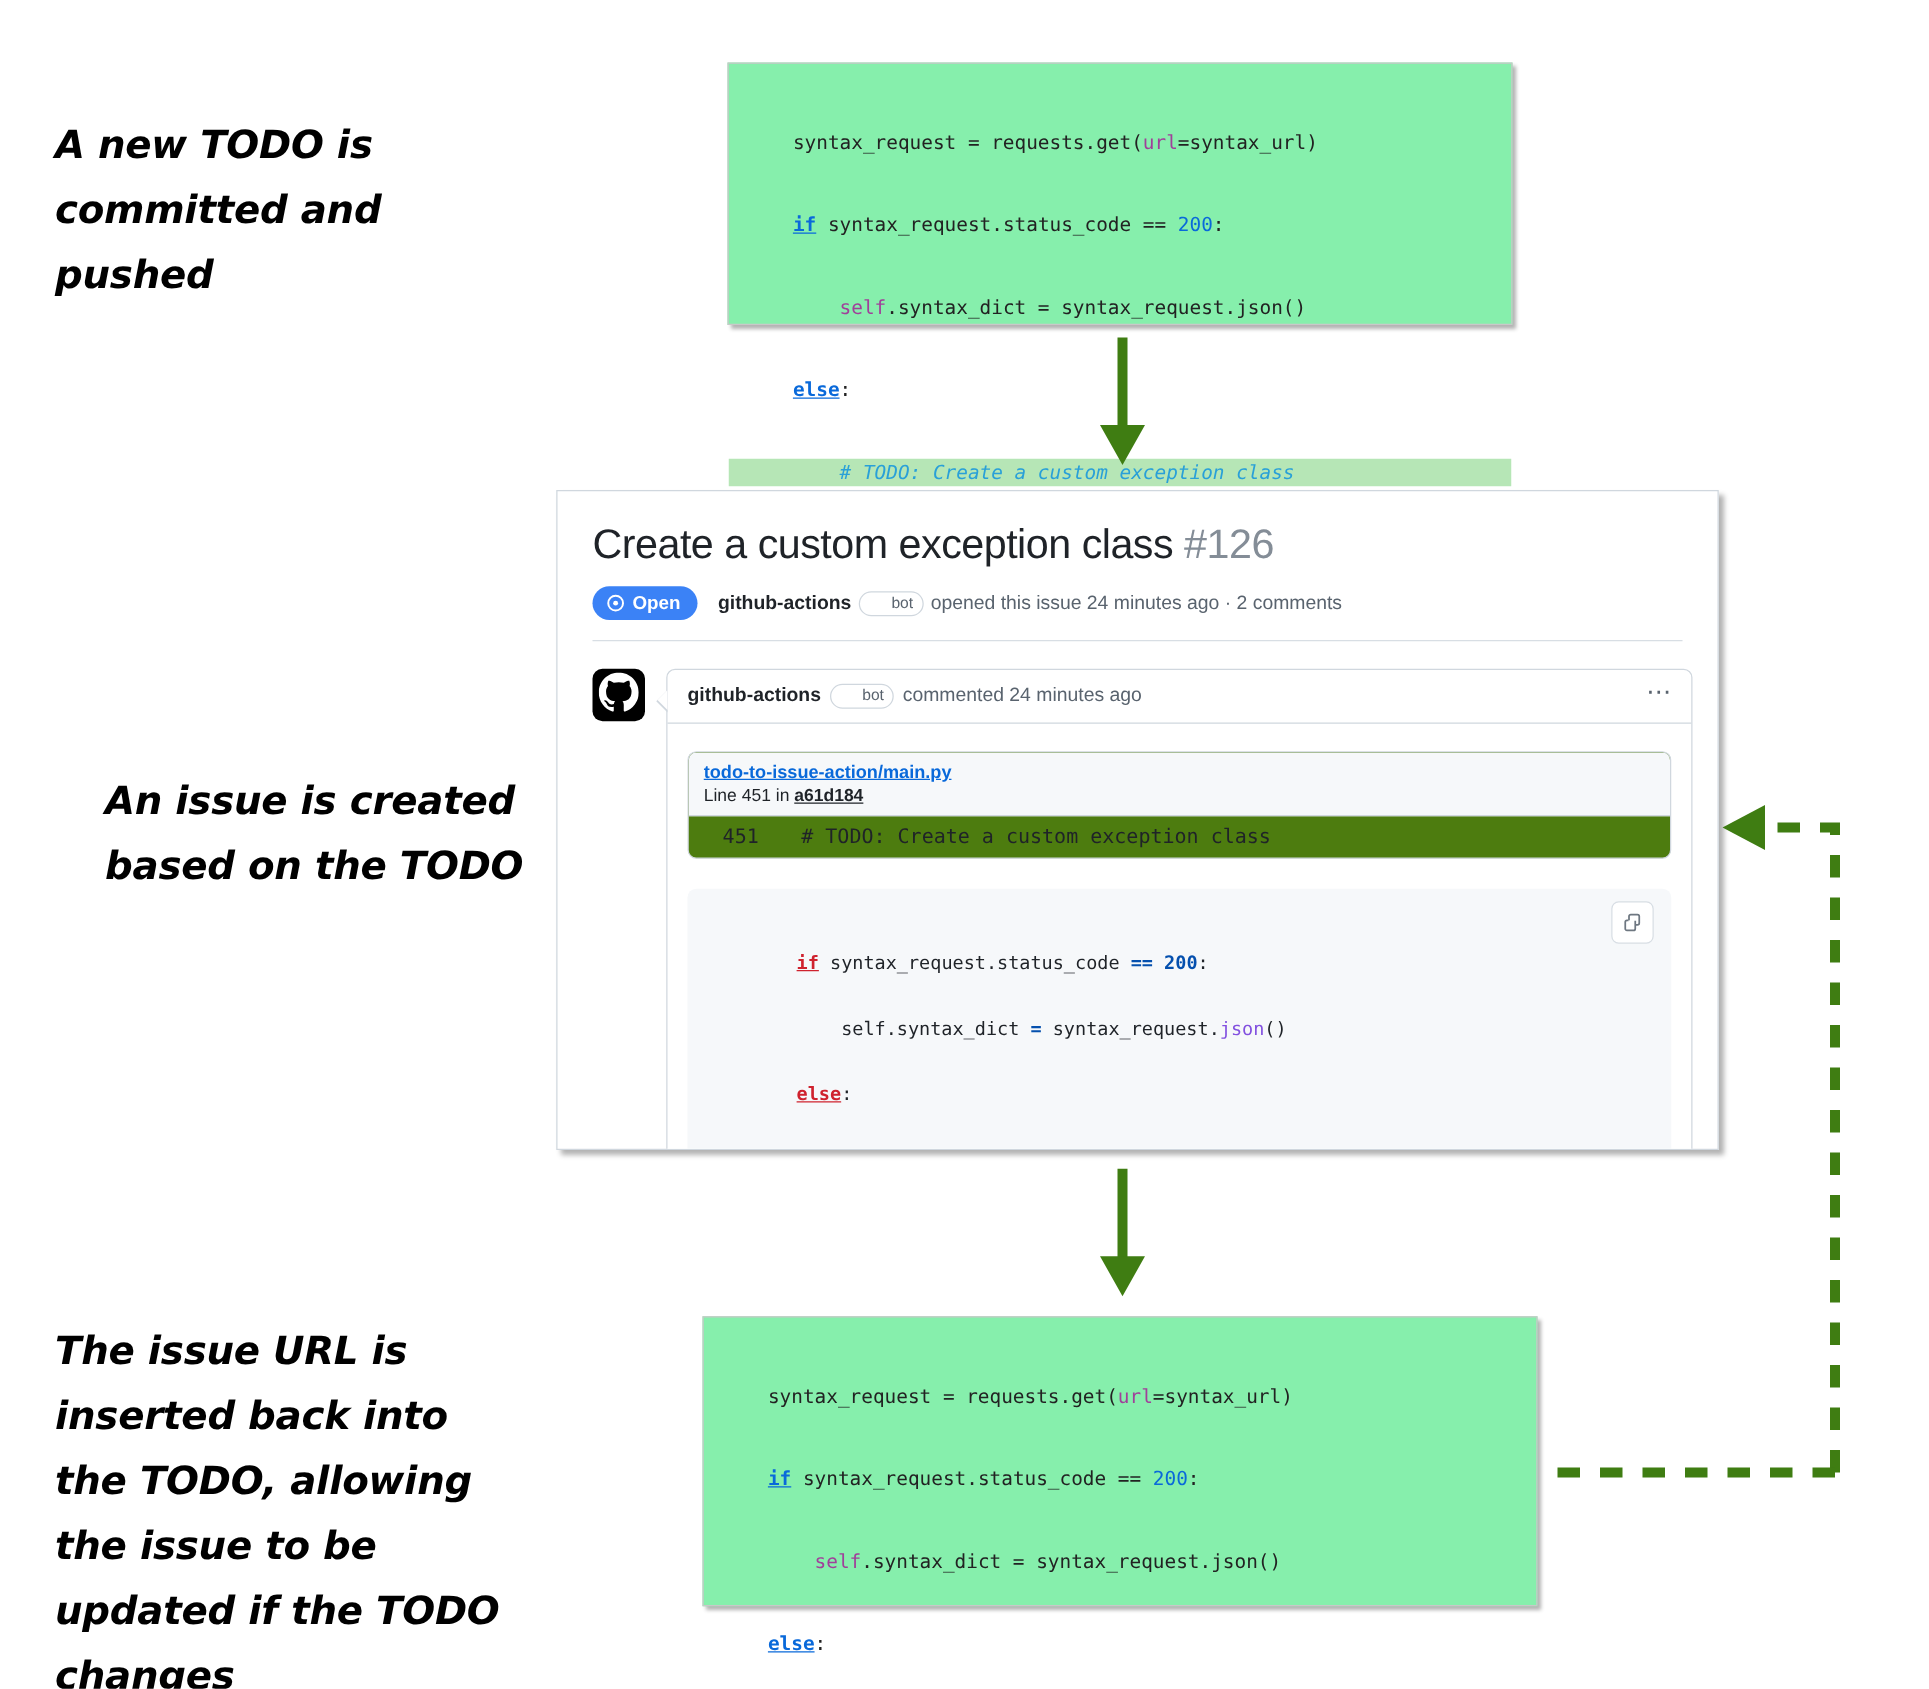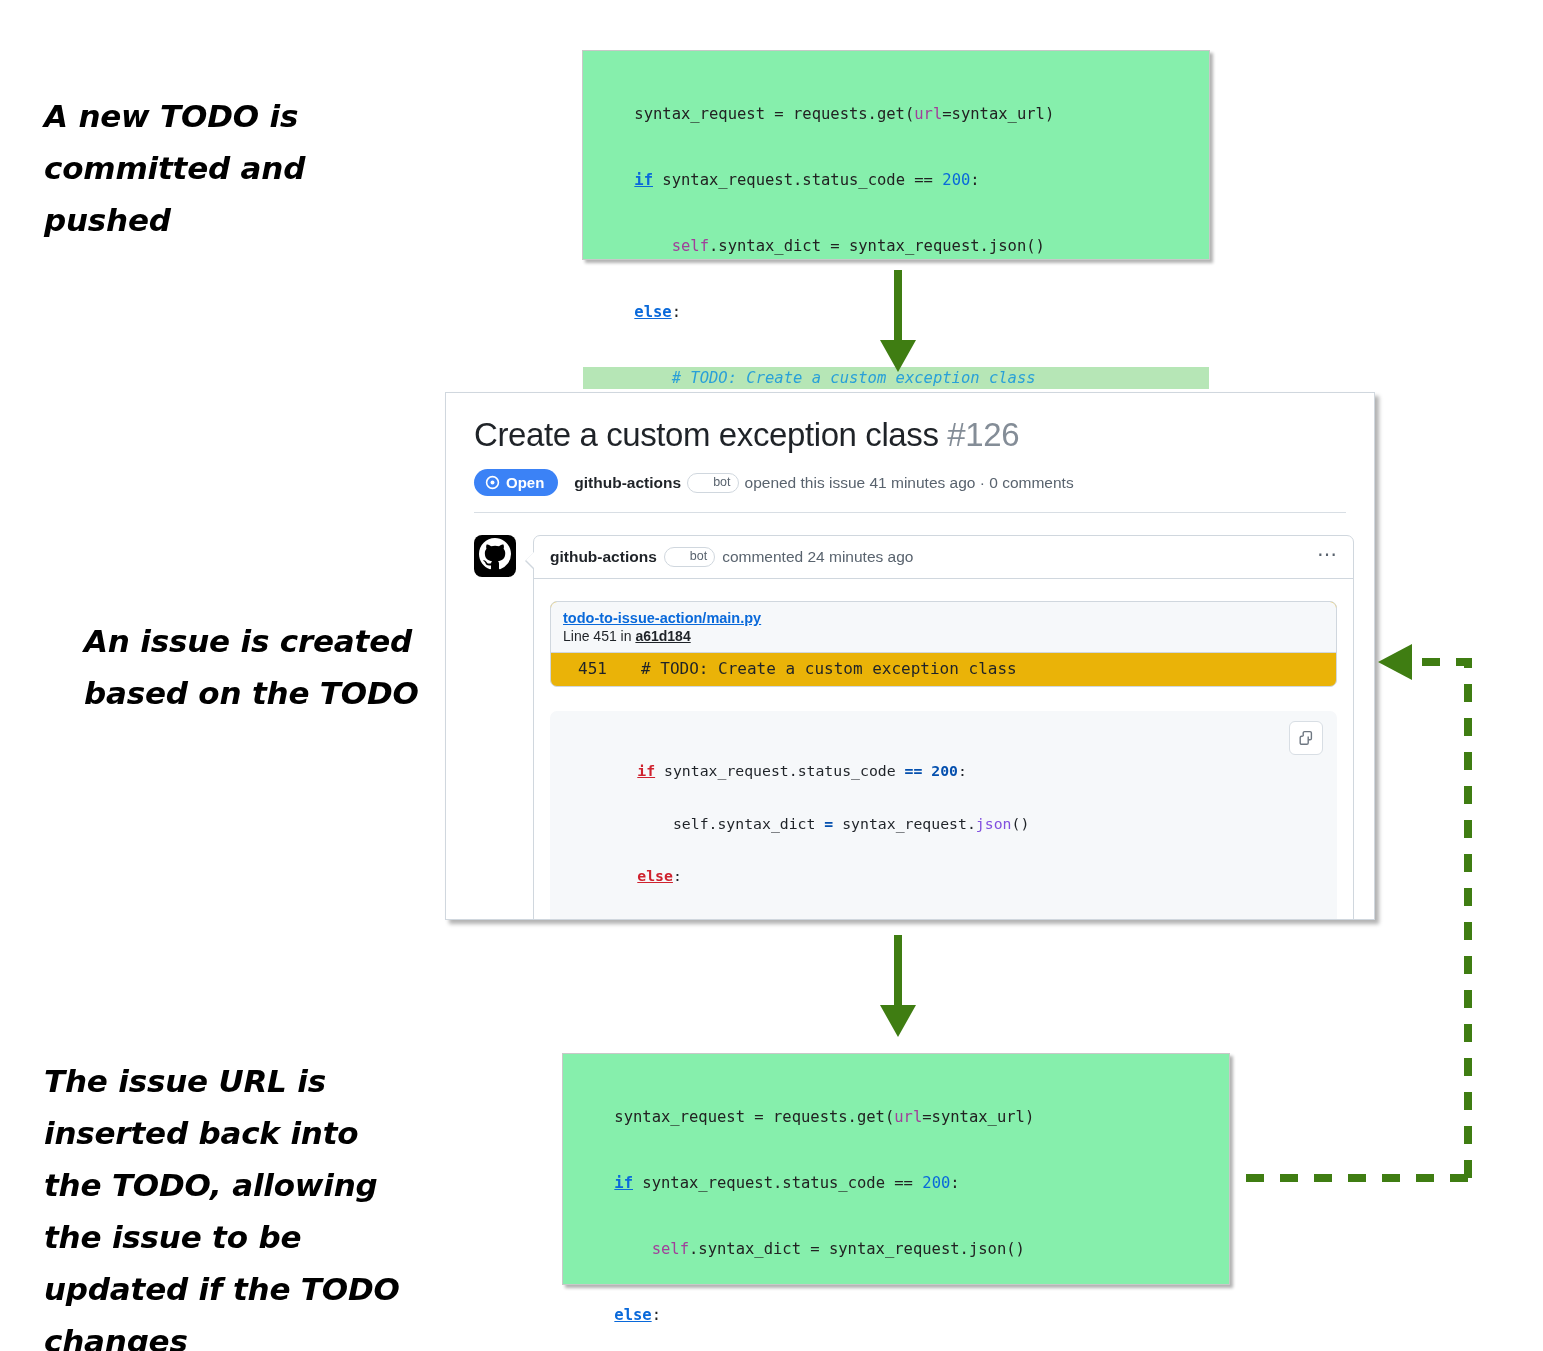--- a/index.html
+++ b/index.html
@@ -184,21 +184,21 @@
     line-height: 10px;
     padding-bottom: 6px;
   }
   #comment-body { padding: 22px 16px 0 16px; }
 
   
   #snippet-block {
     border: 1px solid #d0d7de;
     border-radius: 7px;
     overflow: hidden;
-    background: #eab308;
+    background: #4d7c0f;
   }
   #snippet-header {
     background: #f6f8fa;
     padding: 7px 12px 8px 12px;
     border-bottom: 1px solid #d0d7de;
   }
   #snippet-file {
     font-size: 14.5px;
     font-weight: 700;
     color: #0969da;
@@ -292,21 +292,21 @@
         <svg width="15" height="15" viewBox="0 0 16 16" aria-hidden="true">
           <circle cx="8" cy="8" r="6.3" fill="none" stroke="#ffffff" stroke-width="1.7"></circle>
           <circle cx="8" cy="8" r="2.1" fill="#ffffff"></circle>
         </svg>
       </span>
       <span>Open</span>
     </span>
     <span id="issue-meta-text">
       <b>github-actions</b>
       <span class="bot-pill">bot</span>
-      <span>opened this issue 41 minutes ago · 0 comments</span>
+      <span>opened this issue 24 minutes ago · 2 comments</span>
     </span>
   </div>
 
   <div id="issue-divider"></div>
 
   <div id="comment-area">
 
     <div id="avatar">
       <span>
         <svg width="32" height="32" viewBox="0 0 16 16" aria-hidden="true">

